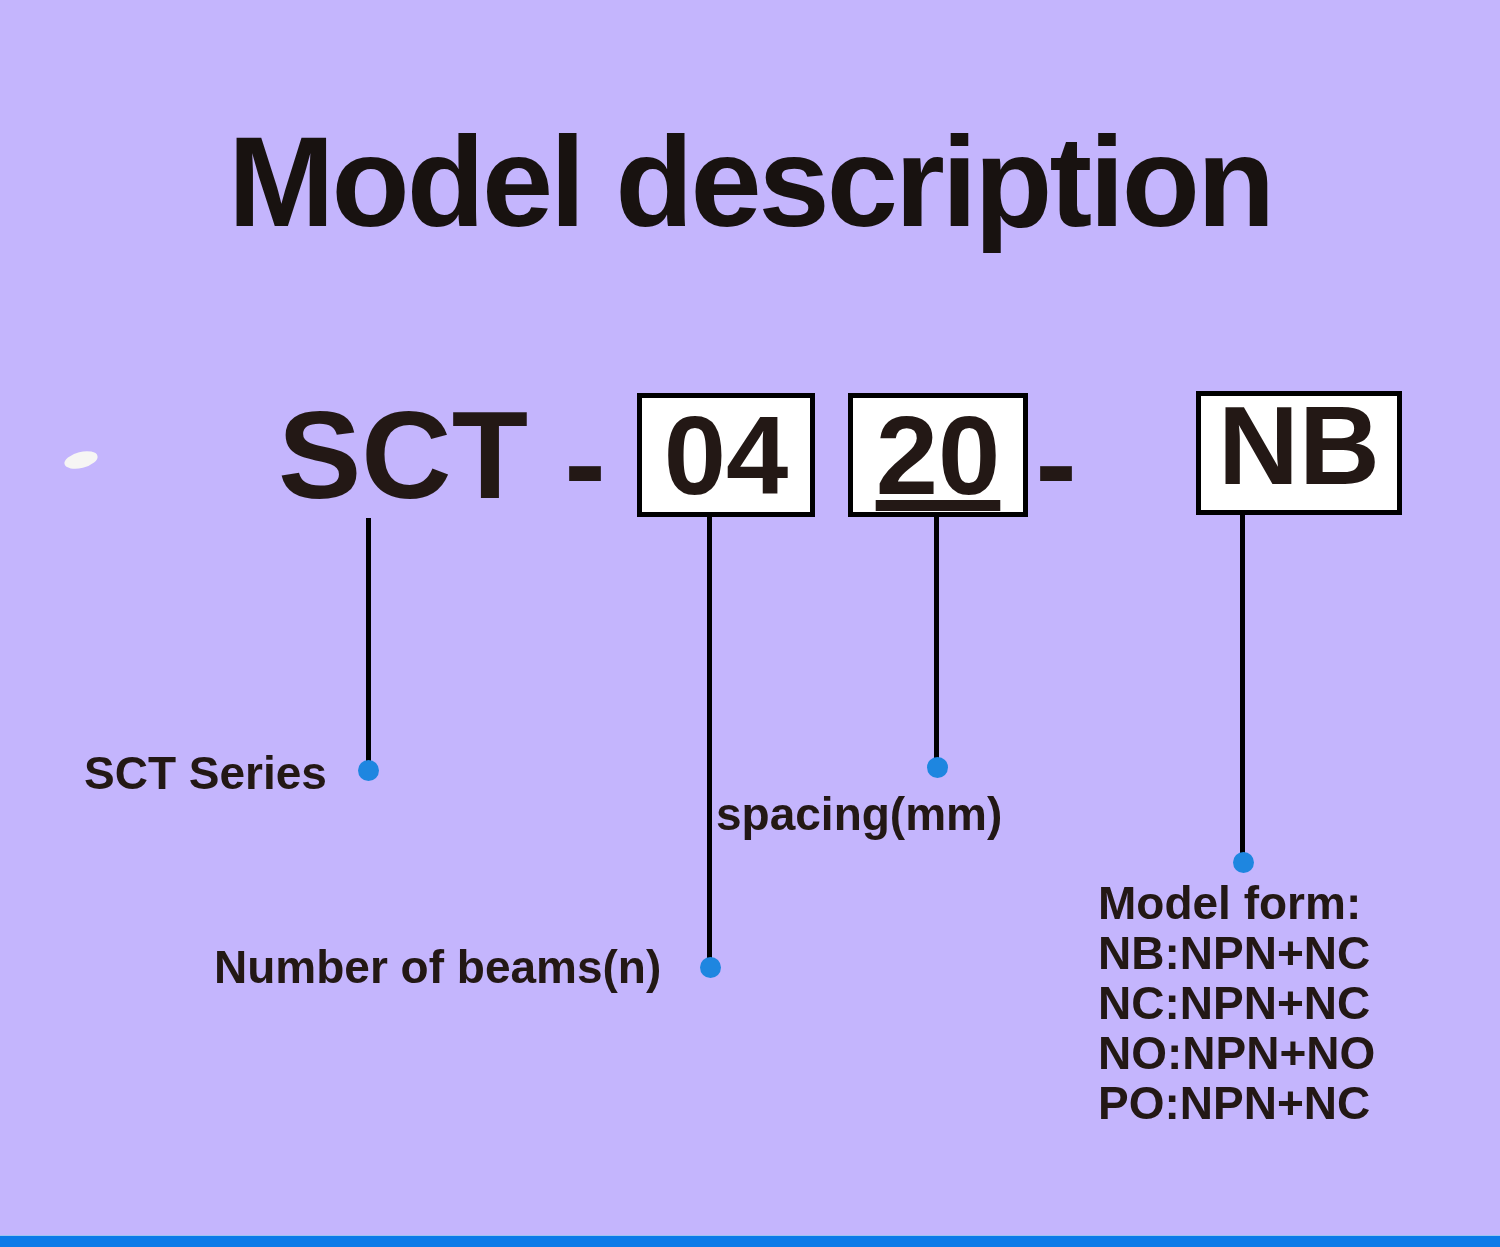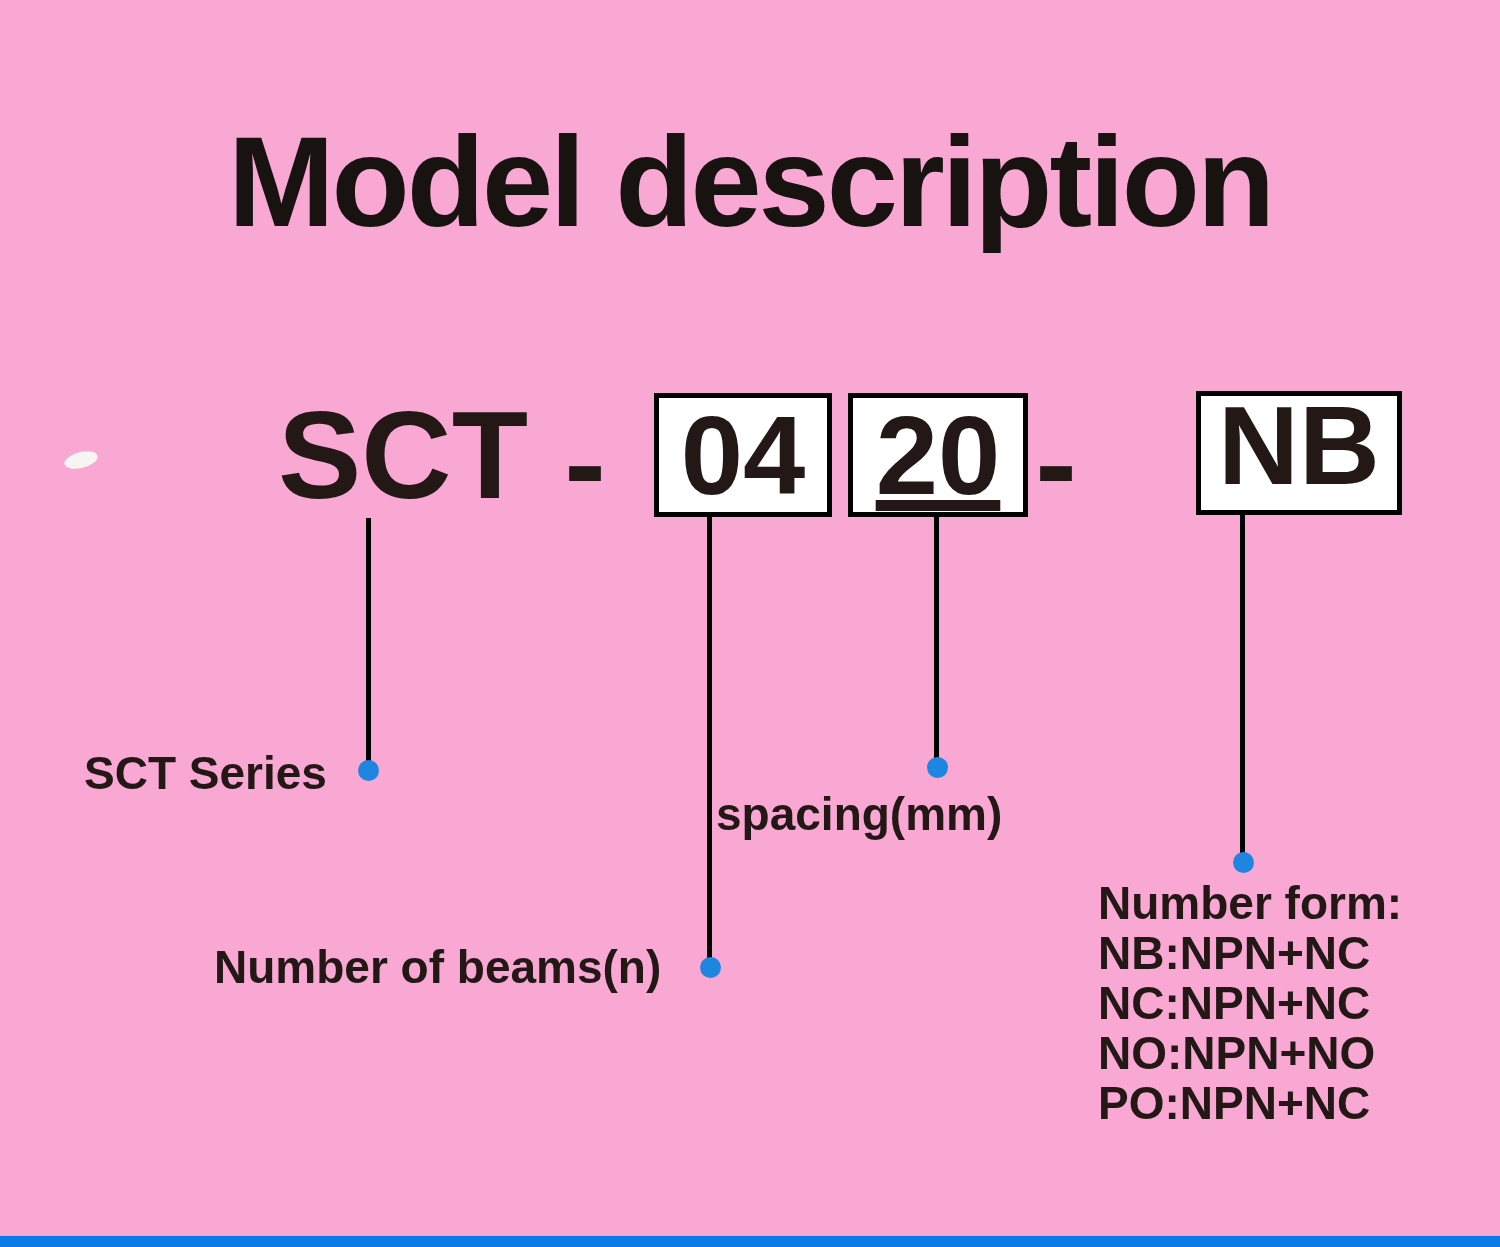--- a/index.html
+++ b/index.html
@@ -1,20 +1,20 @@
 <!DOCTYPE html>
 <html><head>
 <meta charset="utf-8">
 <style>
   html, body { margin: 0; padding: 0; background: #ffffff; }
   .canvas {
     position: relative;
     width: 1500px;
     height: 1247px;
-    background: #f9a8d4;
+    background: #c4b5fd;
     overflow: hidden;
     font-family: "Liberation Sans", sans-serif;
     color: #231815;
   }
 
   
   .title {
     position: absolute;
     top: 112px;
     left: 0;
@@ -50,21 +50,21 @@
     height: 124px;
     box-sizing: border-box;
     border: 5px solid #000000;
     background: #ffffff;
     display: flex;
     align-items: center;
     justify-content: center;
     font-size: 112px;
     font-weight: bold;
   }
-  .box04 { left: 637px;  width: 178px; margin-left: 17px; }
+  .box04 { left: 637px;  width: 178px; }
   .box20 { left: 848px;  width: 180px; text-decoration: underline; }
   .boxNB { left: 1196px; width: 206px; top: 391px; align-items: flex-end; }
 
   
   .vline { position: absolute; width: 5px; background: #000000; }
   .l1 { left: 366px;  top: 518px; height: 253px; }
   .l2 { left: 707px;  top: 517px; height: 451px; }
   .l3 { left: 934px;  top: 513px; height: 255px; }
   .l4 { left: 1240px; top: 515px; height: 348px; }
 
@@ -144,21 +144,21 @@
 
   <div class="label series">SCT Series</div>
 
   <div class="label beams">Number of beams(n)</div>
 
   <div class="label spacing">
     <div>spacing(mm)</div>
   </div>
 
   <div class="label output">
-    <div>Number form:</div>
+    <div>Model form:</div>
     <div>NB:NPN+NC</div>
     <div>NC:NPN+NC</div>
     <div>NO:NPN+NO</div>
     <div>PO:NPN+NC</div>
   </div>
 
   <div class="bottom-bar"></div>
 
 </div>
 

